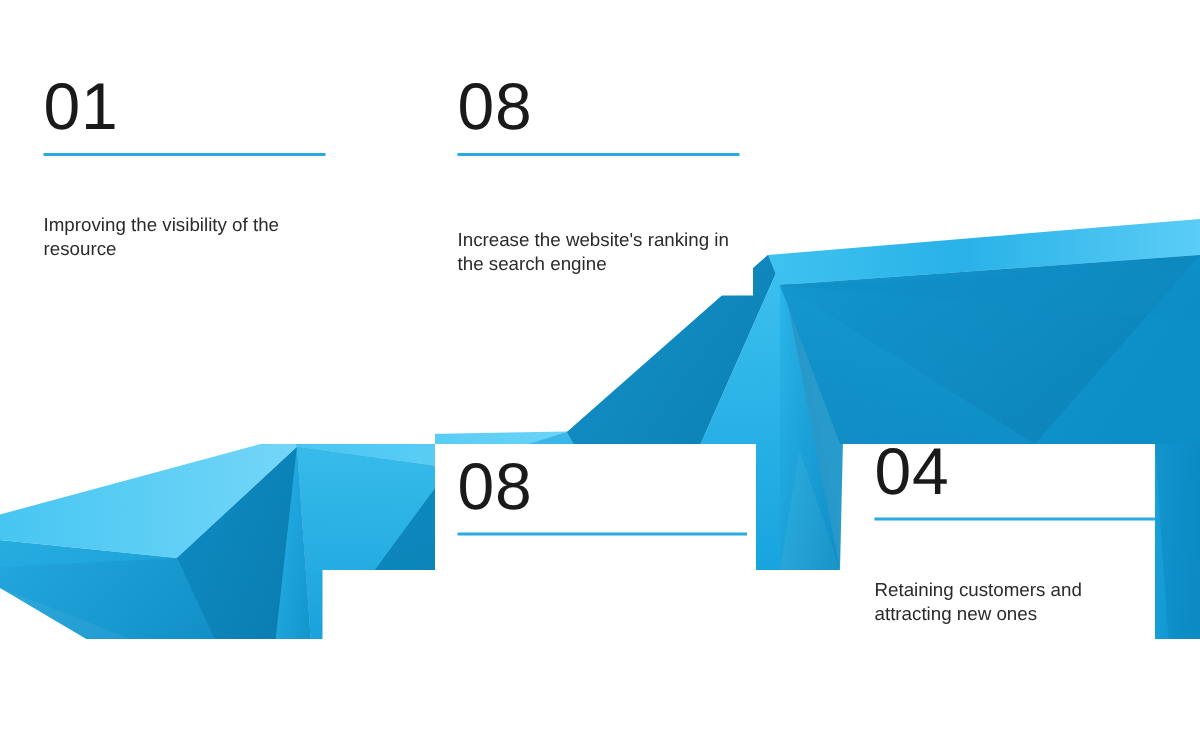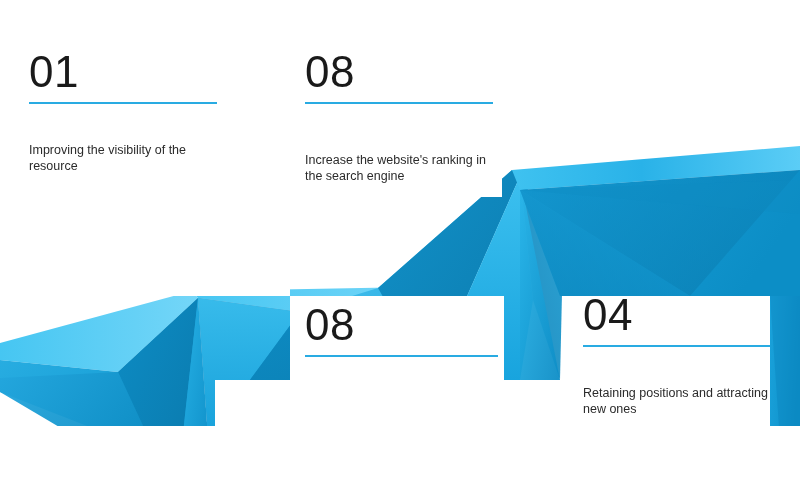--- a/index.html
+++ b/index.html
@@ -186,16 +186,16 @@
   </div>
 
   <div class="step" id="step-03">
     <div class="step-number">08</div>
     <div class="step-rule"></div>
   </div>
 
   <div class="step" id="step-04">
     <div class="step-number">04</div>
     <div class="step-rule"></div>
-    <div class="step-desc">Retaining positions and attracting new ones</div>
+    <div class="step-desc">Retaining customers and attracting new ones</div>
   </div>
 
 </div>
 
 </body></html>

